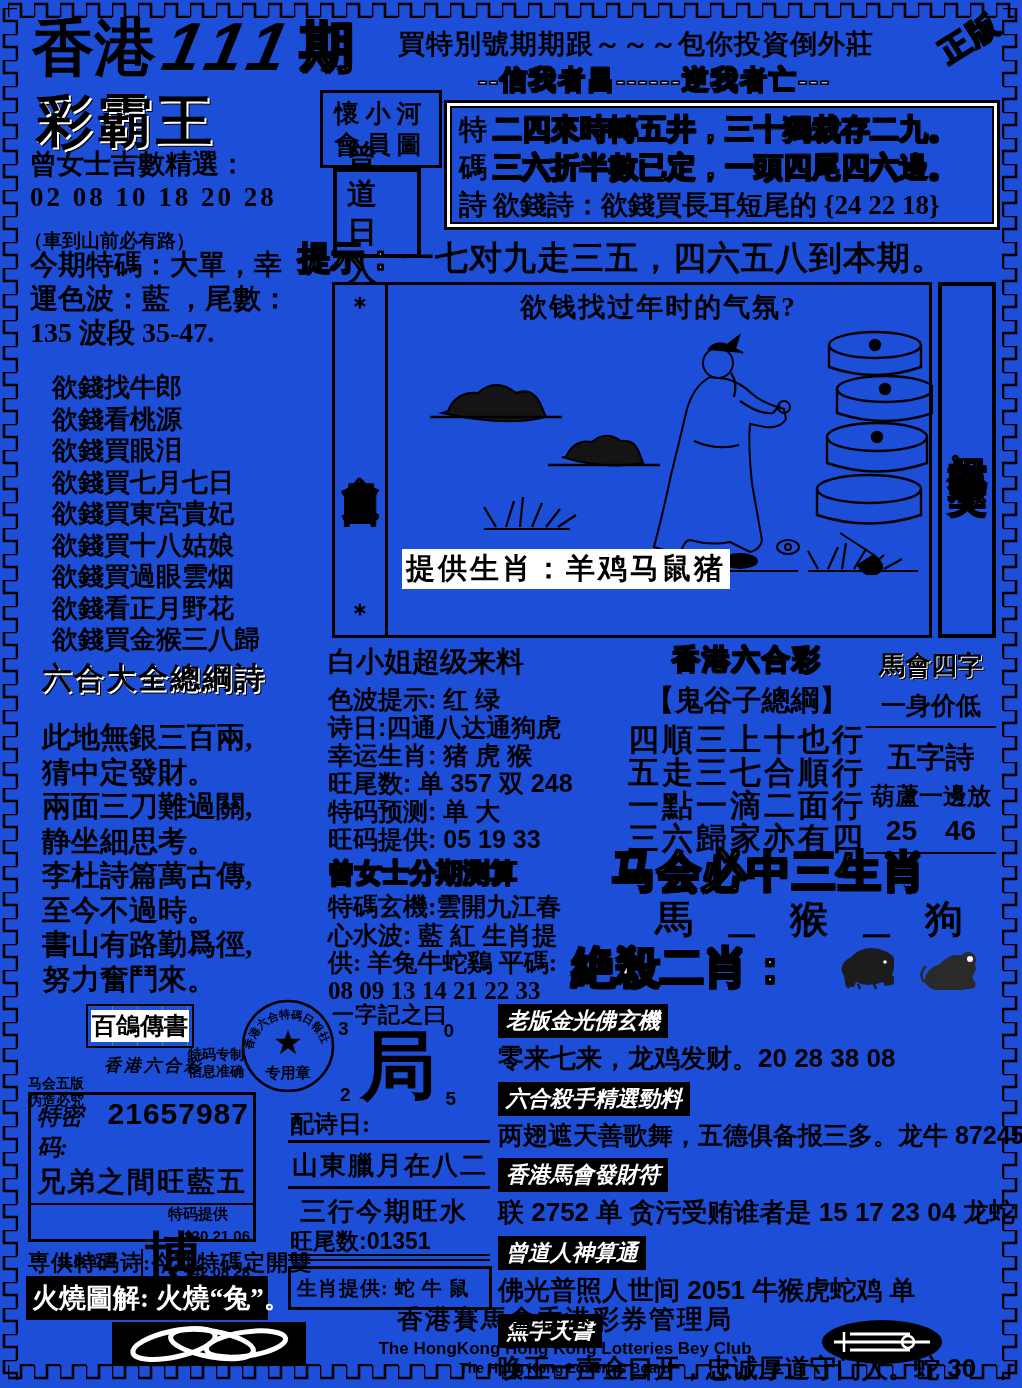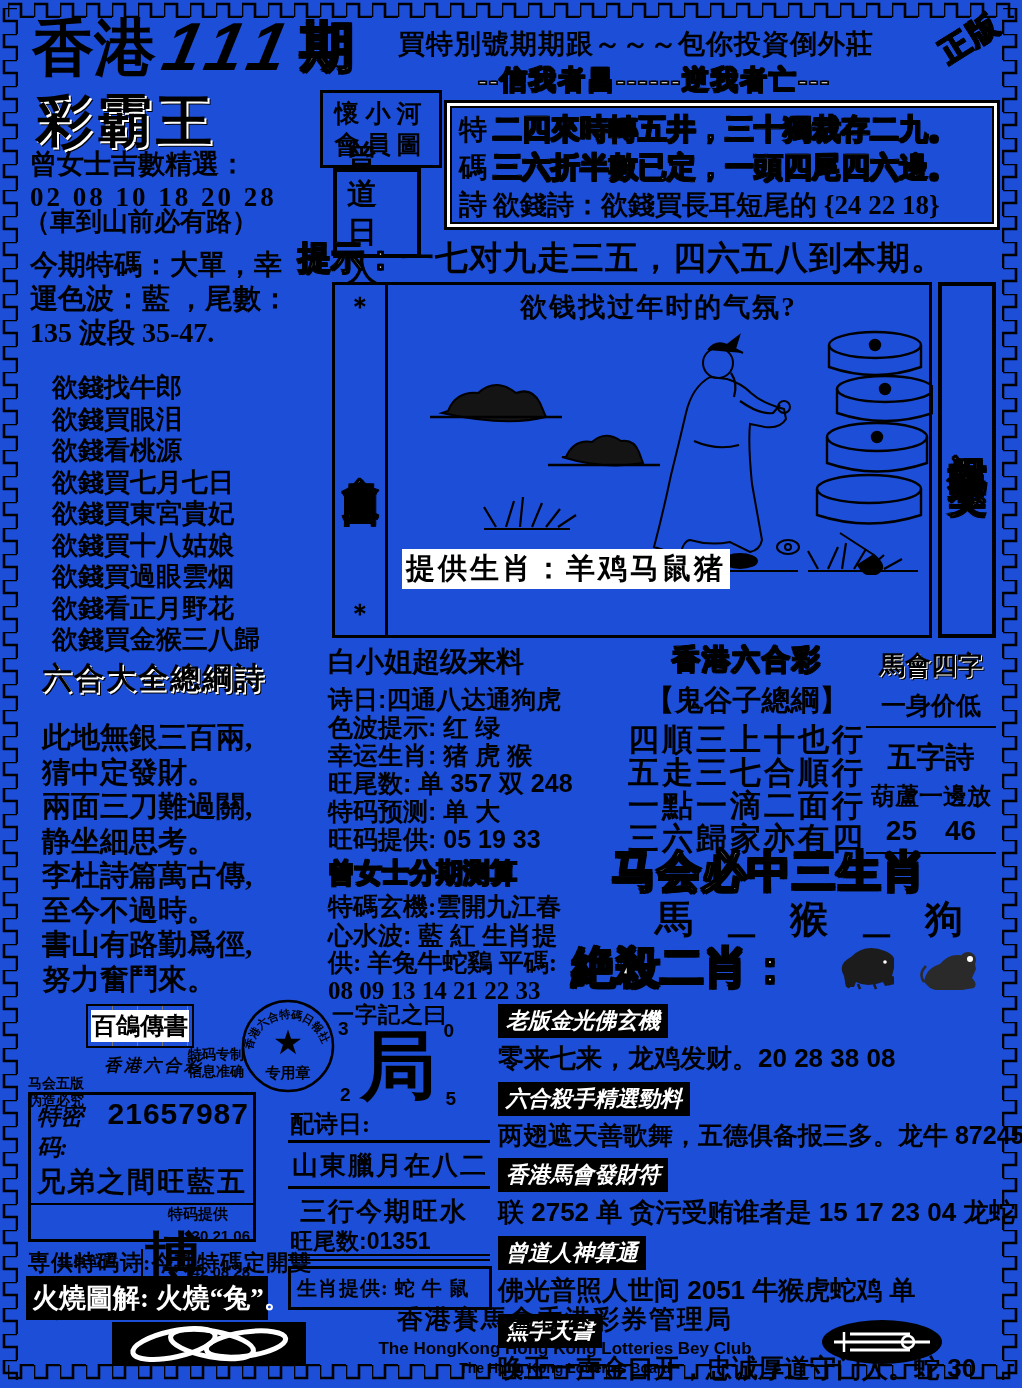--- a/index.html
+++ b/index.html
@@ -91,31 +91,31 @@
     </div>
   </div>
 
   <div class="abs" style="left:298px;top:236px;white-space:nowrap;">
     <span class="ot1 serif" style="font-size:33px;">提示：</span>
     <span class="serif b" style="font-size:33px;letter-spacing:1px;">一七对九走三五，四六五八到本期。</span>
   </div>
 
   <div class="abs serif b" style="left:30px;top:146px;font-size:27px;">曾女士吉數精選：</div>
   <div class="abs serif b" style="left:30px;top:182px;font-size:27px;letter-spacing:3px;">02 08 10 18 20 28</div>
-  <div class="abs serif b" style="left:24px;top:204px;font-size:26px;text-align:center;">（車到山前必有路）</div>
+  <div class="abs serif b" style="left:24px;top:228px;font-size:19px;text-align:center;">（車到山前必有路）</div>
   <div class="abs serif b" style="left:30px;top:248px;font-size:28px;line-height:34px;">
     <div>今期特碼：大單，幸</div>
     <div>運色波：藍 ，尾數：</div>
     <div>135 波段 35-47.</div>
   </div>
 
   <div class="abs serif b" style="left:52px;top:372px;font-size:26px;line-height:31.5px;">
     <div>欲錢找牛郎</div>
+    <div>欲錢看桃源</div>
     <div>欲錢買眼泪</div>
-    <div>欲錢看桃源</div>
     <div>欲錢買七月七日</div>
     <div>欲錢買東宮貴妃</div>
     <div>欲錢買十八姑娘</div>
     <div>欲錢買過眼雲烟</div>
     <div>欲錢看正月野花</div>
     <div>欲錢買金猴三八歸</div>
   </div>
 
   <div class="abs" style="left:42px;top:658px;">
     <div class="serif b" style="font-size:30px;letter-spacing:2px;text-shadow:1.5px 1.5px 0 #fff,2.5px 2.5px 0 #000;">六合大全總綱詩</div>
@@ -185,22 +185,22 @@
     </div>
   </div>
 
   <div class="abs" style="left:938px;top:282px;width:58px;height:356px;border:4px solid #000;display:flex;justify-content:center;align-items:center;box-sizing:border-box;">
     <span class="ot1 sans vert" style="font-size:38px;letter-spacing:6px;">祝君中頭獎！</span>
   </div>
 
   <div class="abs" style="left:328px;top:643px;width:292px;">
     <div class="sans" style="font-size:28px;font-weight:900;">白小姐超级来料</div>
     <div class="sans" style="font-size:25px;font-weight:700;line-height:28px;margin-top:4px;">
+      <div>色波提示: 红 绿</div>
       <div>诗日:四通八达通狗虎</div>
-      <div>色波提示: 红 绿</div>
       <div>幸运生肖: 猪 虎 猴</div>
       <div>旺尾数: 单 357 双 248</div>
       <div>特码预测: 单 大</div>
       <div>旺码提供: 05 19 33</div>
     </div>
     <div class="ot1 sans" style="font-size:27px;margin:2px 0;">曾女士分期测算</div>
     <div style="font-size:25px;font-weight:800;line-height:28px;">
       <div class="serif">特碼玄機:雲開九江春</div>
       <div class="sans">心水波: 藍 紅 生肖提</div>
       <div class="serif">供: 羊兔牛蛇鷄 平碼:</div>

